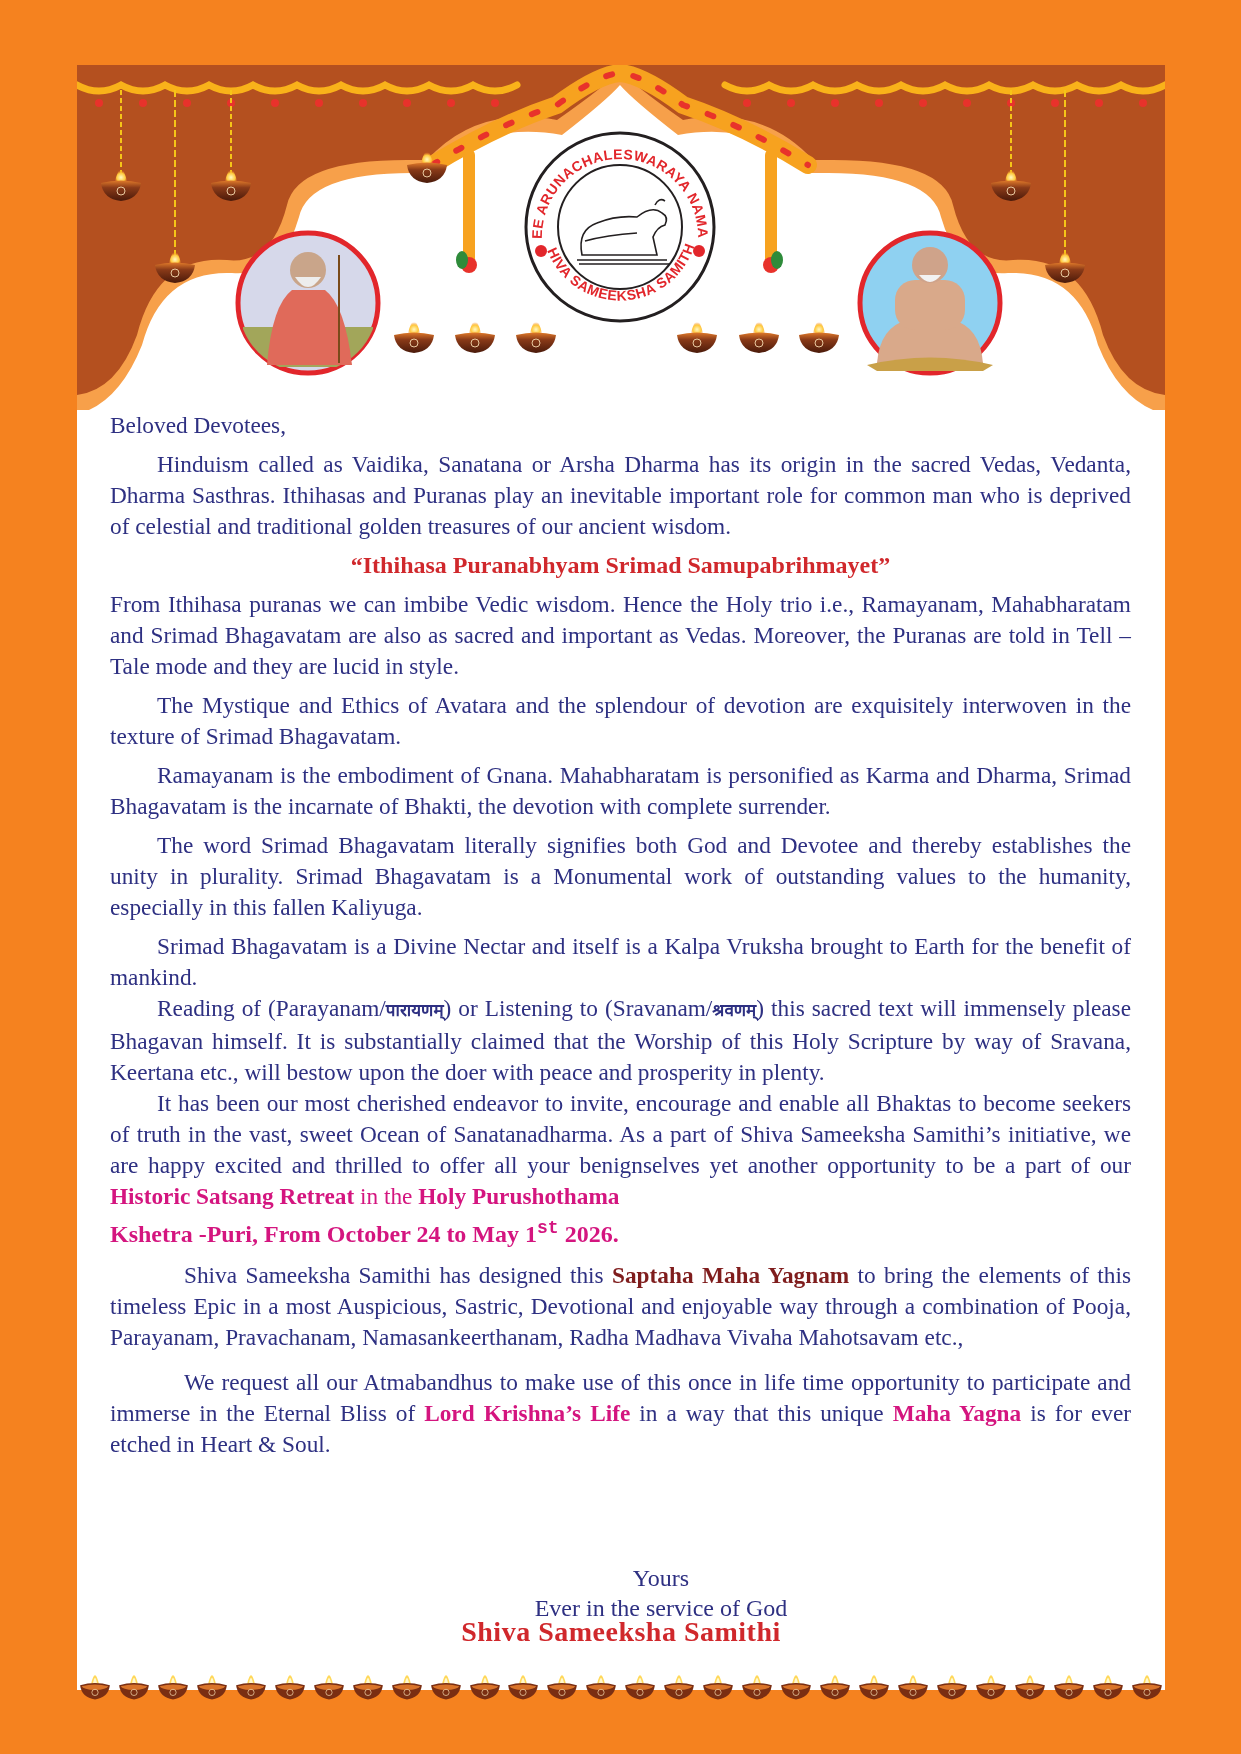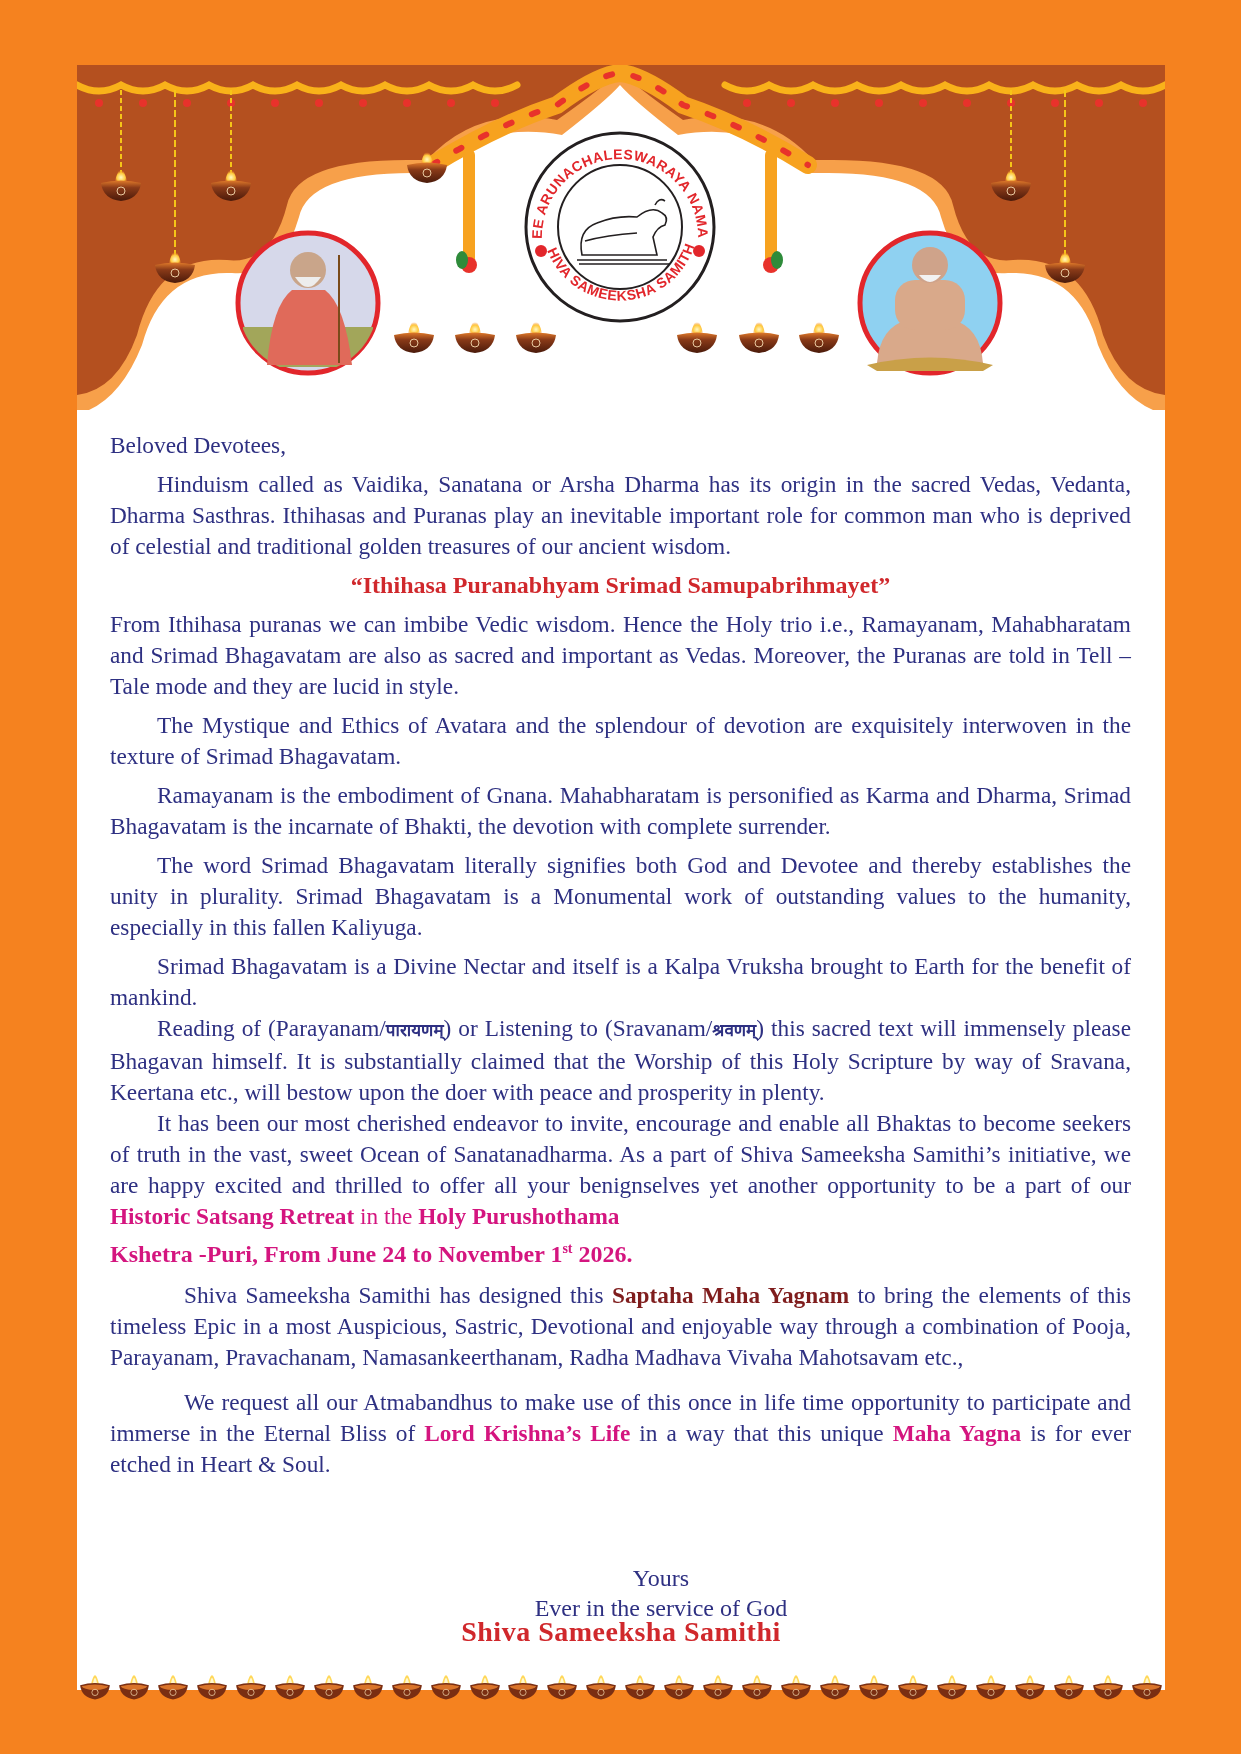--- a/index.html
+++ b/index.html
@@ -1,29 +1,29 @@
 <!DOCTYPE html>
 <html><head>
 <meta charset="utf-8">
 <style>
   html, body { margin:0; padding:0; }
   body { width:1241px; height:1754px; background:#F5821F; position:relative; overflow:hidden; font-family:"Liberation Serif","DejaVu Serif",serif; }
   .panel { position:absolute; left:77px; top:65px; width:1088px; height:1625px; background:#ffffff; }
   .header { position:absolute; left:77px; top:65px; width:1088px; height:345px; }
   .header svg { position:absolute; left:0; top:0; }
-  .body-text { position:absolute; left:110px; top:430px; width:1021px; color:#2E3082; font-size:23.3px; line-height:31px; }
+  .body-text { position:absolute; left:110px; top:410px; width:1021px; color:#2E3082; font-size:23.3px; line-height:31px; }
   .body-text p { margin:0; text-align:justify; text-align-last:left; }
   .indent { text-indent:47px; }
   .indent2 { text-indent:74px; }
   .gap { margin-top:8px !important; }
   .quote { color:#D0282C; font-weight:bold; text-align:center !important; text-align-last:center !important; margin-top:8px !important; font-size:24px; }
   .mag { color:#D4157F; font-weight:bold; }
   .navyb { font-weight:bold; color:#7f1d1d; }
   .event-line { margin-top:4px !important; font-size:24px; line-height:36px; }
-  sup { font-size:14px; line-height:0; }
+  sup { font-size:18px; line-height:0;font-family:Liberation Mono, monospace; }
   .closing { position:absolute; left:77px; width:1168px; text-align:center; color:#2E3082; font-size:24px; }
   .sig { position:absolute; left:77px; width:1088px; text-align:center; color:#D0282C; font-size:28px; font-weight:bold; letter-spacing:0.5px; }
   .lamp-row { position:absolute; left:77px; top:1665px; width:1088px; height:36px; display:flex; justify-content:space-between; }
   .lamp { width:36px; height:36px; position:relative; }
   .deva { font-family:Liberation Serif, serif; font-size:17px; font-weight:bold; }
 </style>
 </head>
 <body>
 
 <div class="panel"></div>
@@ -164,21 +164,21 @@
   <p>Beloved Devotees,</p>
   <p class="indent gap">Hinduism called as Vaidika, Sanatana or Arsha Dharma has its origin in the sacred Vedas, Vedanta, Dharma Sasthras. Ithihasas and Puranas play an inevitable important role for common man who is deprived of celestial and traditional golden treasures of our ancient wisdom.</p>
   <p class="quote">“Ithihasa Puranabhyam Srimad Samupabrihmayet”</p>
   <p class="gap">From Ithihasa puranas we can imbibe Vedic wisdom. Hence the Holy trio i.e., Ramayanam, Mahabharatam and Srimad Bhagavatam are also as sacred and important as Vedas. Moreover, the Puranas are told in Tell – Tale mode and they are lucid in style.</p>
   <p class="indent gap">The Mystique and Ethics of Avatara and the splendour of devotion are exquisitely interwoven in the texture of Srimad Bhagavatam.</p>
   <p class="indent gap">Ramayanam is the embodiment of Gnana. Mahabharatam is personified as Karma and Dharma, Srimad Bhagavatam is the incarnate of Bhakti, the devotion with complete surrender.</p>
   <p class="indent gap">The word Srimad Bhagavatam literally signifies both God and Devotee and thereby establishes the unity in plurality. Srimad Bhagavatam is a Monumental work of outstanding values to the humanity, especially in this fallen Kaliyuga.</p>
   <p class="indent gap">Srimad Bhagavatam is a Divine Nectar and itself is a Kalpa Vruksha brought to Earth for the benefit of mankind.</p>
   <p class="indent"><span>Reading of (Parayanam/</span><span class="deva">पारायणम्</span><span>) or Listening to (Sravanam/</span><span class="deva">श्रवणम्</span><span>) this sacred text will immensely please Bhagavan himself. It is substantially claimed that the Worship of this Holy Scripture by way of Sravana, Keertana etc., will bestow upon the doer with peace and prosperity in plenty.</span></p>
   <p class="indent"><span>It has been our most cherished endeavor to invite, encourage and enable all Bhaktas to become seekers of truth in the vast, sweet Ocean of Sanatanadharma. As a part of Shiva Sameeksha Samithi’s initiative, we are happy excited and thrilled to offer all your benignselves yet another opportunity to be a part of our </span><span class="mag">Historic Satsang Retreat</span><span class="mag" style="font-weight:normal"> in the </span><span class="mag">Holy Purushothama</span></p>
-  <p class="mag event-line"><span>Kshetra -Puri, From  June 24 to November 1</span><sup>st</sup><span> 2026.</span></p>
+  <p class="mag event-line"><span>Kshetra -Puri, From  October 24 to May 1</span><sup>st</sup><span> 2026.</span></p>
   <p class="indent2 gap"><span>Shiva Sameeksha Samithi has designed this </span><span class="navyb">Saptaha Maha Yagnam</span><span> to bring the elements of this timeless Epic in a most Auspicious, Sastric, Devotional and enjoyable way through a combination of Pooja, Parayanam, Pravachanam, Namasankeerthanam, Radha Madhava Vivaha Mahotsavam etc.,</span></p>
   <p class="indent2 gap" style="margin-top:14px !important"><span>We request all our Atmabandhus to make use of this once in life time opportunity to participate  and immerse in the Eternal Bliss of </span><span class="mag">Lord Krishna’s Life</span><span> in a way that this unique </span><span class="mag">Maha Yagna</span><span> is for ever etched in Heart &amp; Soul.</span></p>
 </div>
 
 <div class="closing" style="top:1565px">Yours</div>
 <div class="closing" style="top:1595px">Ever in the service of God</div>
 <div class="sig" style="top:1616px">Shiva Sameeksha Samithi</div>
 
 <div class="lamp-row" id="lampRow">
     <div class="lamp"><svg width="36" height="36" viewBox="-20 -26 40 46">

